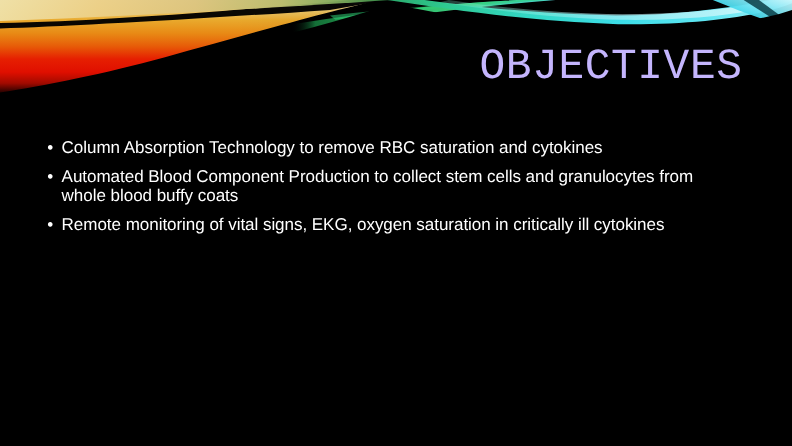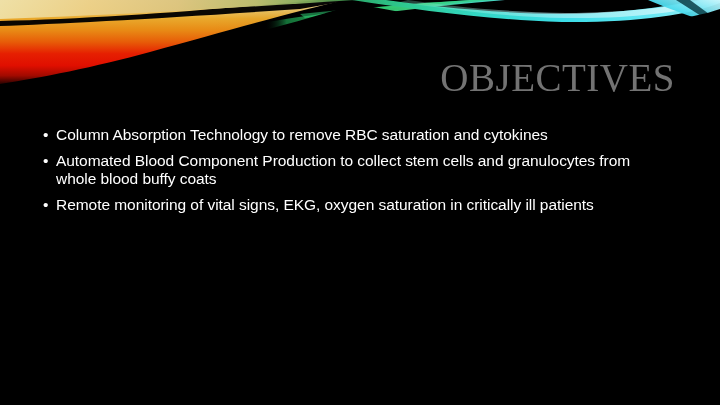--- a/index.html
+++ b/index.html
@@ -30,24 +30,24 @@
   #wave-banner svg {
     display: block;
     width: 720px;
     height: 110px;
   }
 
   
   #title {
     position: absolute;
     right: 45px;
-    top: 58px;
+    top: 42px;
     margin: 0;
-    color: #737373;
-    font-family: Liberation Serif, serif;
+    color: #c4b5fd;
+    font-family: Liberation Mono, monospace;
     font-size: 39px;
     font-weight: 300;
     letter-spacing: 0.5px;
     line-height: 1;
     text-transform: uppercase;
     white-space: nowrap;
   }
 
   
   #body-list {
@@ -195,17 +195,17 @@
     <li class="bullet-item">
       <span class="bullet-marker">•</span>
       <span class="bullet-text">Column Absorption Technology to remove RBC saturation and cytokines</span>
     </li>
     <li class="bullet-item">
       <span class="bullet-marker">•</span>
       <span class="bullet-text">Automated Blood Component Production to collect stem cells and granulocytes from whole blood buffy coats</span>
     </li>
     <li class="bullet-item">
       <span class="bullet-marker">•</span>
-      <span class="bullet-text">Remote monitoring of vital signs, EKG, oxygen saturation in critically ill patients</span>
+      <span class="bullet-text">Remote monitoring of vital signs, EKG, oxygen saturation in critically ill cytokines</span>
     </li>
   </ul>
 
 </div>
 
 </body></html>

